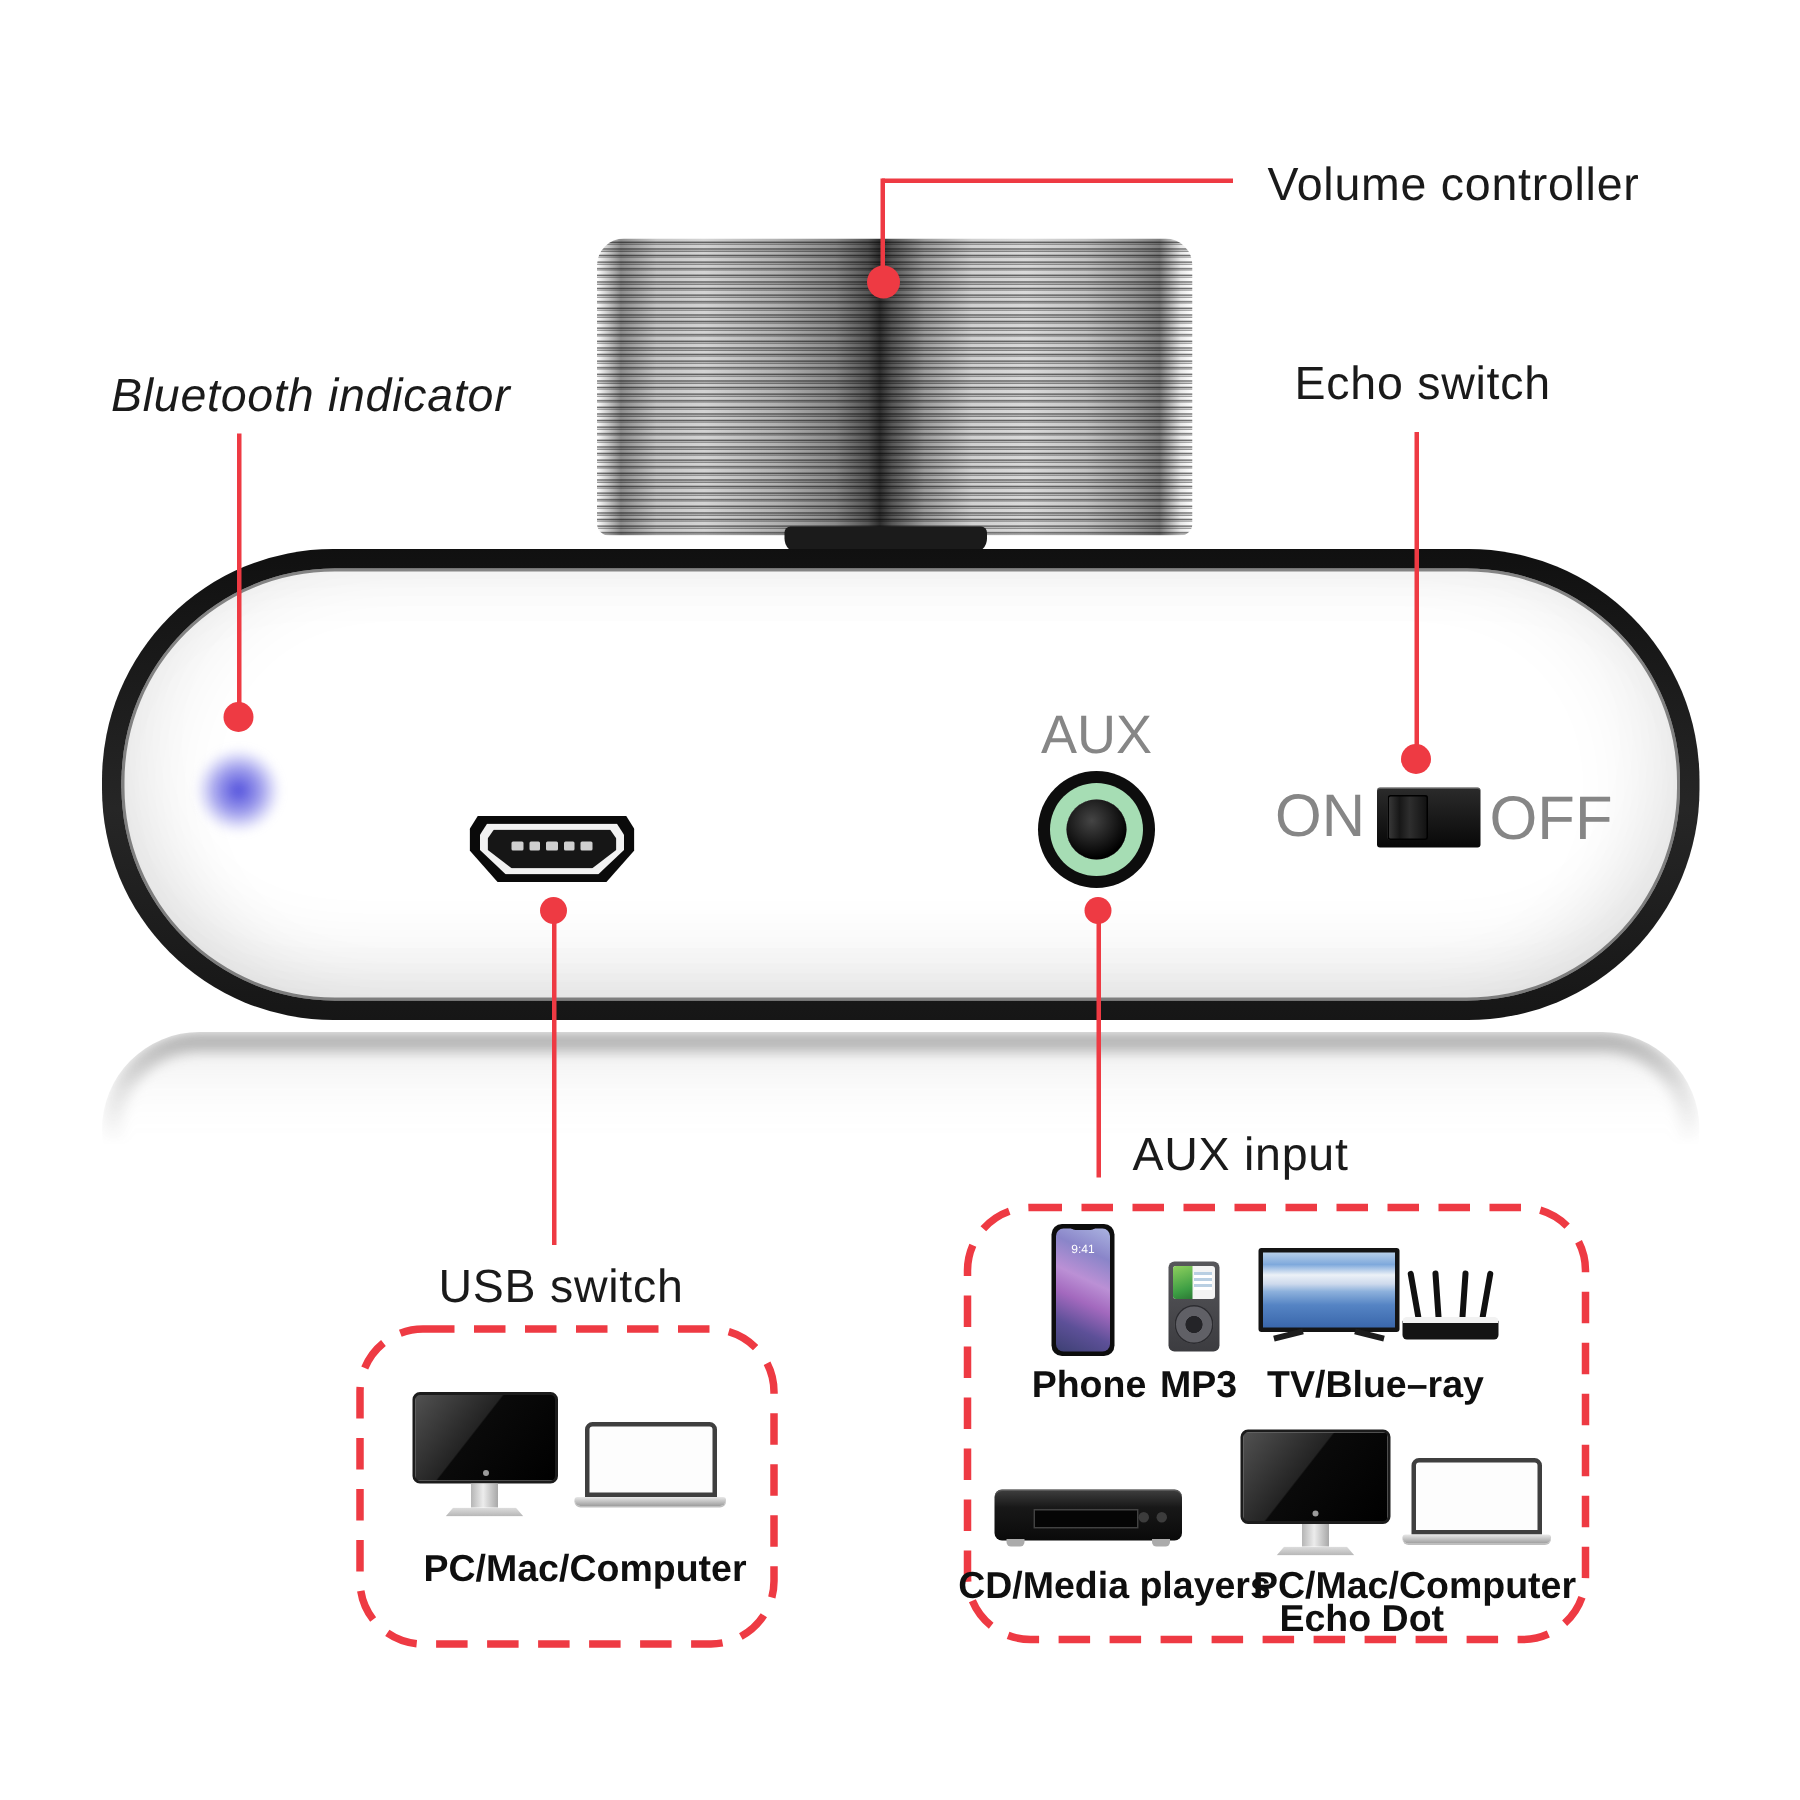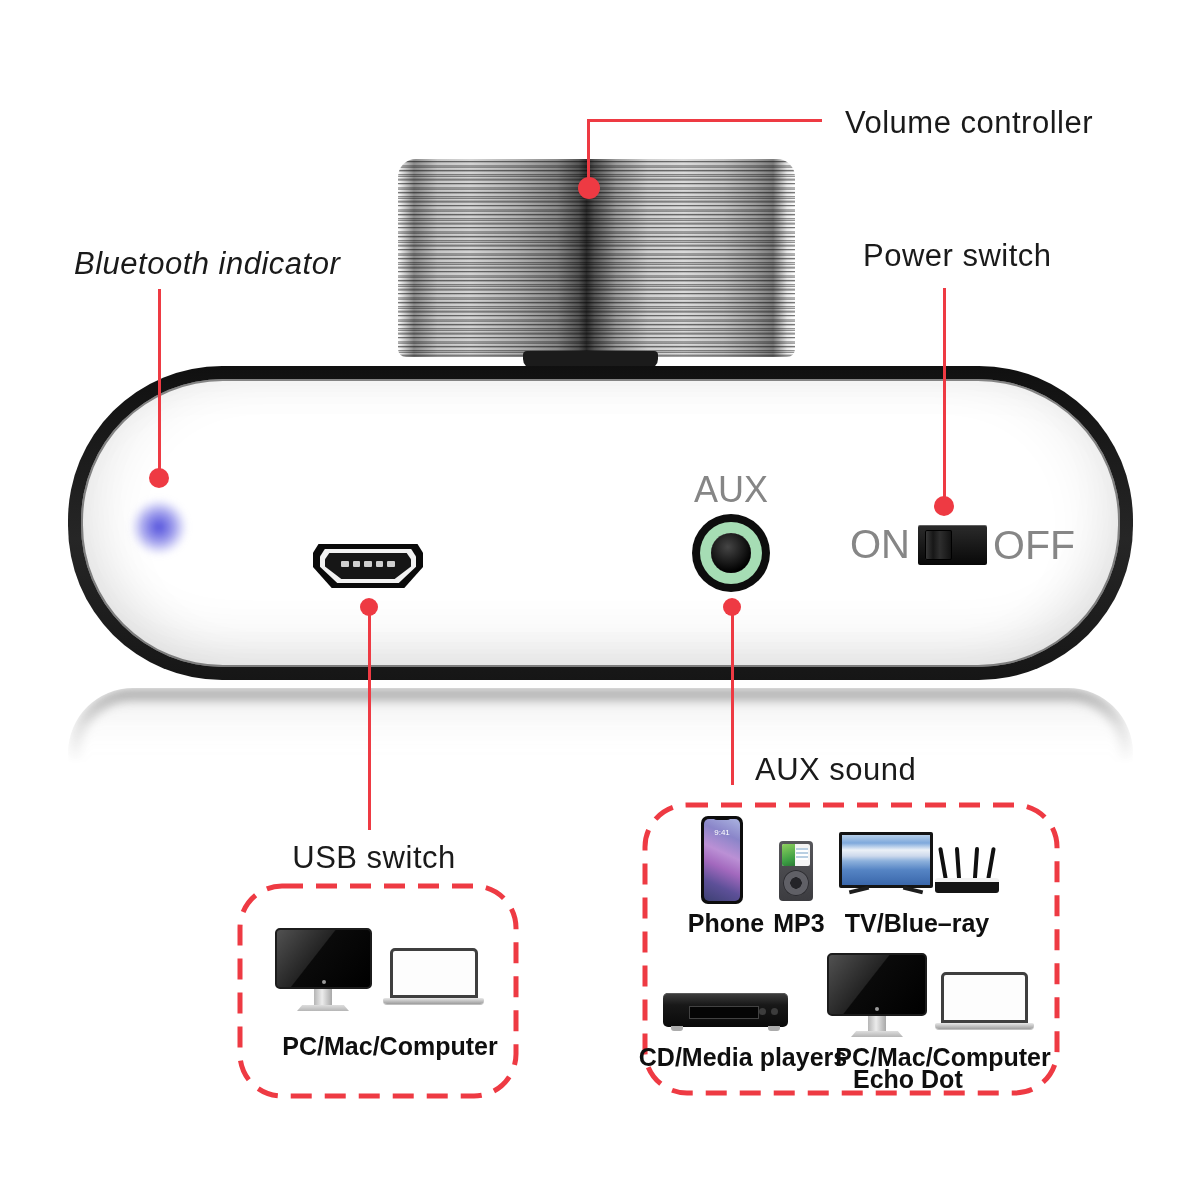--- a/index.html
+++ b/index.html
@@ -159,31 +159,31 @@
 
   <div class="rline" style="left:588px;top:119px;width:234px;height:3px;"></div>
   <div class="rline" style="left:587px;top:119px;width:3px;height:62px;"></div>
   <div class="rdot" style="left:578px;top:177px;width:22px;height:22px;"></div>
   <div class="callout" style="left:845px;top:105px;">Volume controller</div>
 
   <div class="callout" style="left:74px;top:246px;font-style:italic;">Bluetooth indicator</div>
   <div class="rline" style="left:158px;top:289px;width:3px;height:182px;"></div>
   <div class="rdot" style="left:149px;top:468px;width:20px;height:20px;"></div>
 
-  <div class="callout" style="left:863px;top:238px;">Power switch</div>
+  <div class="callout" style="left:863px;top:238px;">Echo switch</div>
   <div class="rline" style="left:943px;top:288px;width:3px;height:210px;"></div>
   <div class="rdot" style="left:934px;top:496px;width:20px;height:20px;"></div>
 
   <div class="rdot" style="left:360px;top:598px;width:18px;height:18px;"></div>
   <div class="rline" style="left:368px;top:613px;width:3px;height:217px;"></div>
   <div class="callout centered" style="left:374px;top:840px;">USB switch</div>
 
   <div class="rdot" style="left:723px;top:598px;width:18px;height:18px;"></div>
   <div class="rline" style="left:731px;top:613px;width:3px;height:172px;"></div>
-  <div class="callout" style="left:755px;top:752px;">AUX sound</div>
+  <div class="callout" style="left:755px;top:752px;">AUX input</div>
 
   <svg class="dash-box" style="left:237px;top:883px;" width="282" height="216">
     <rect x="3" y="3" width="276" height="210" rx="42" fill="none" stroke="#ee3a43" stroke-width="5" stroke-dasharray="21 13"></rect>
   </svg>
 
   <div class="monitor-screen" style="left:275px;top:928px;width:97px;height:61px;">
     <div class="monitor-dot"></div>
   </div>
   <div class="monitor-neck" style="left:314px;top:989px;width:18px;height:16px;"></div>
   <div class="monitor-base" style="left:297px;top:1005px;width:52px;height:6px;"></div>

